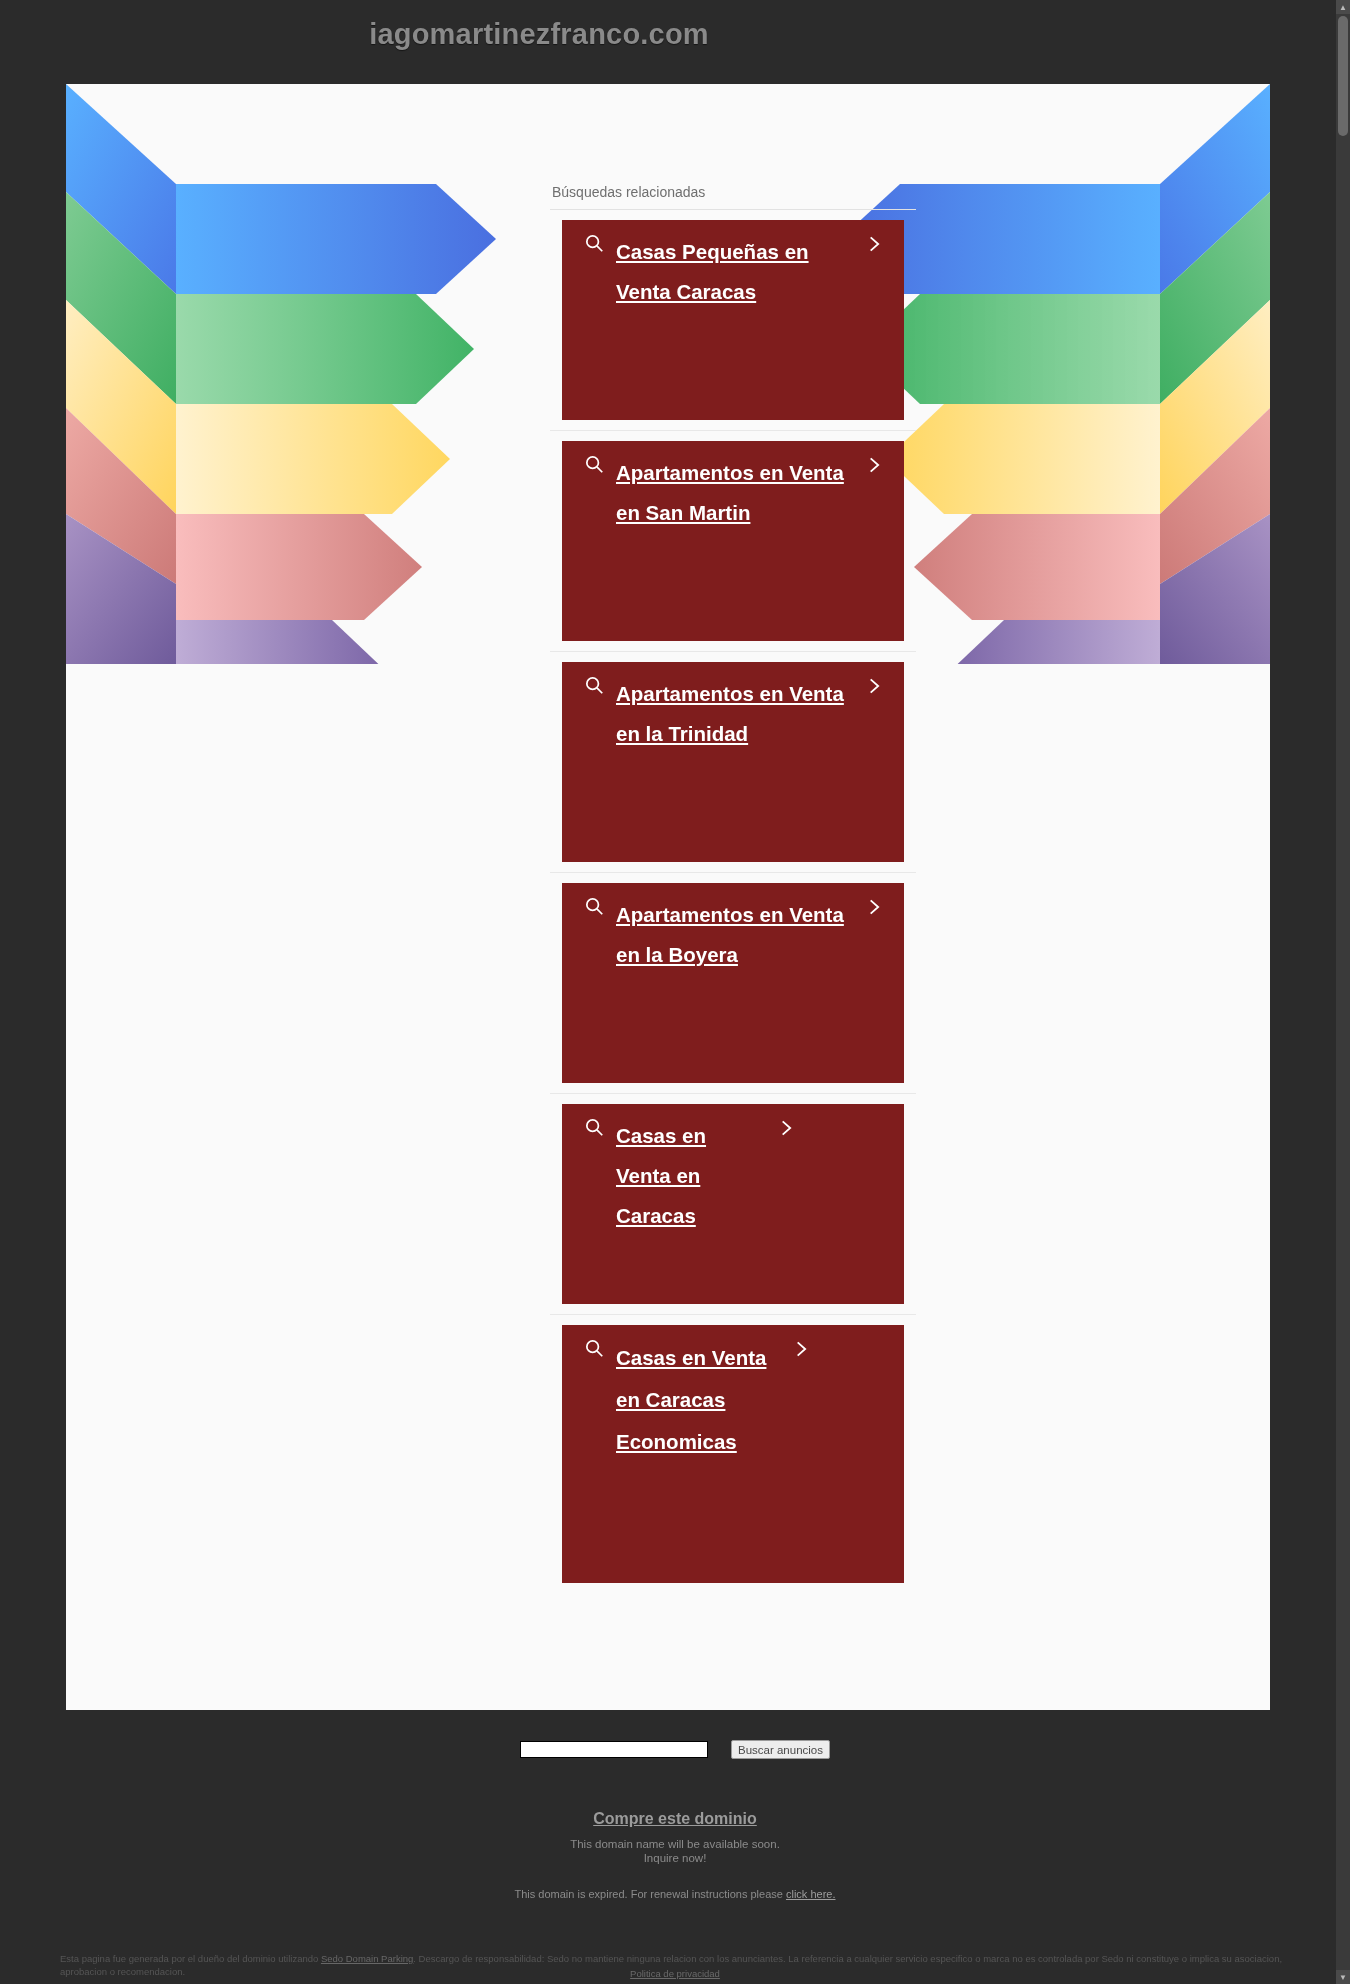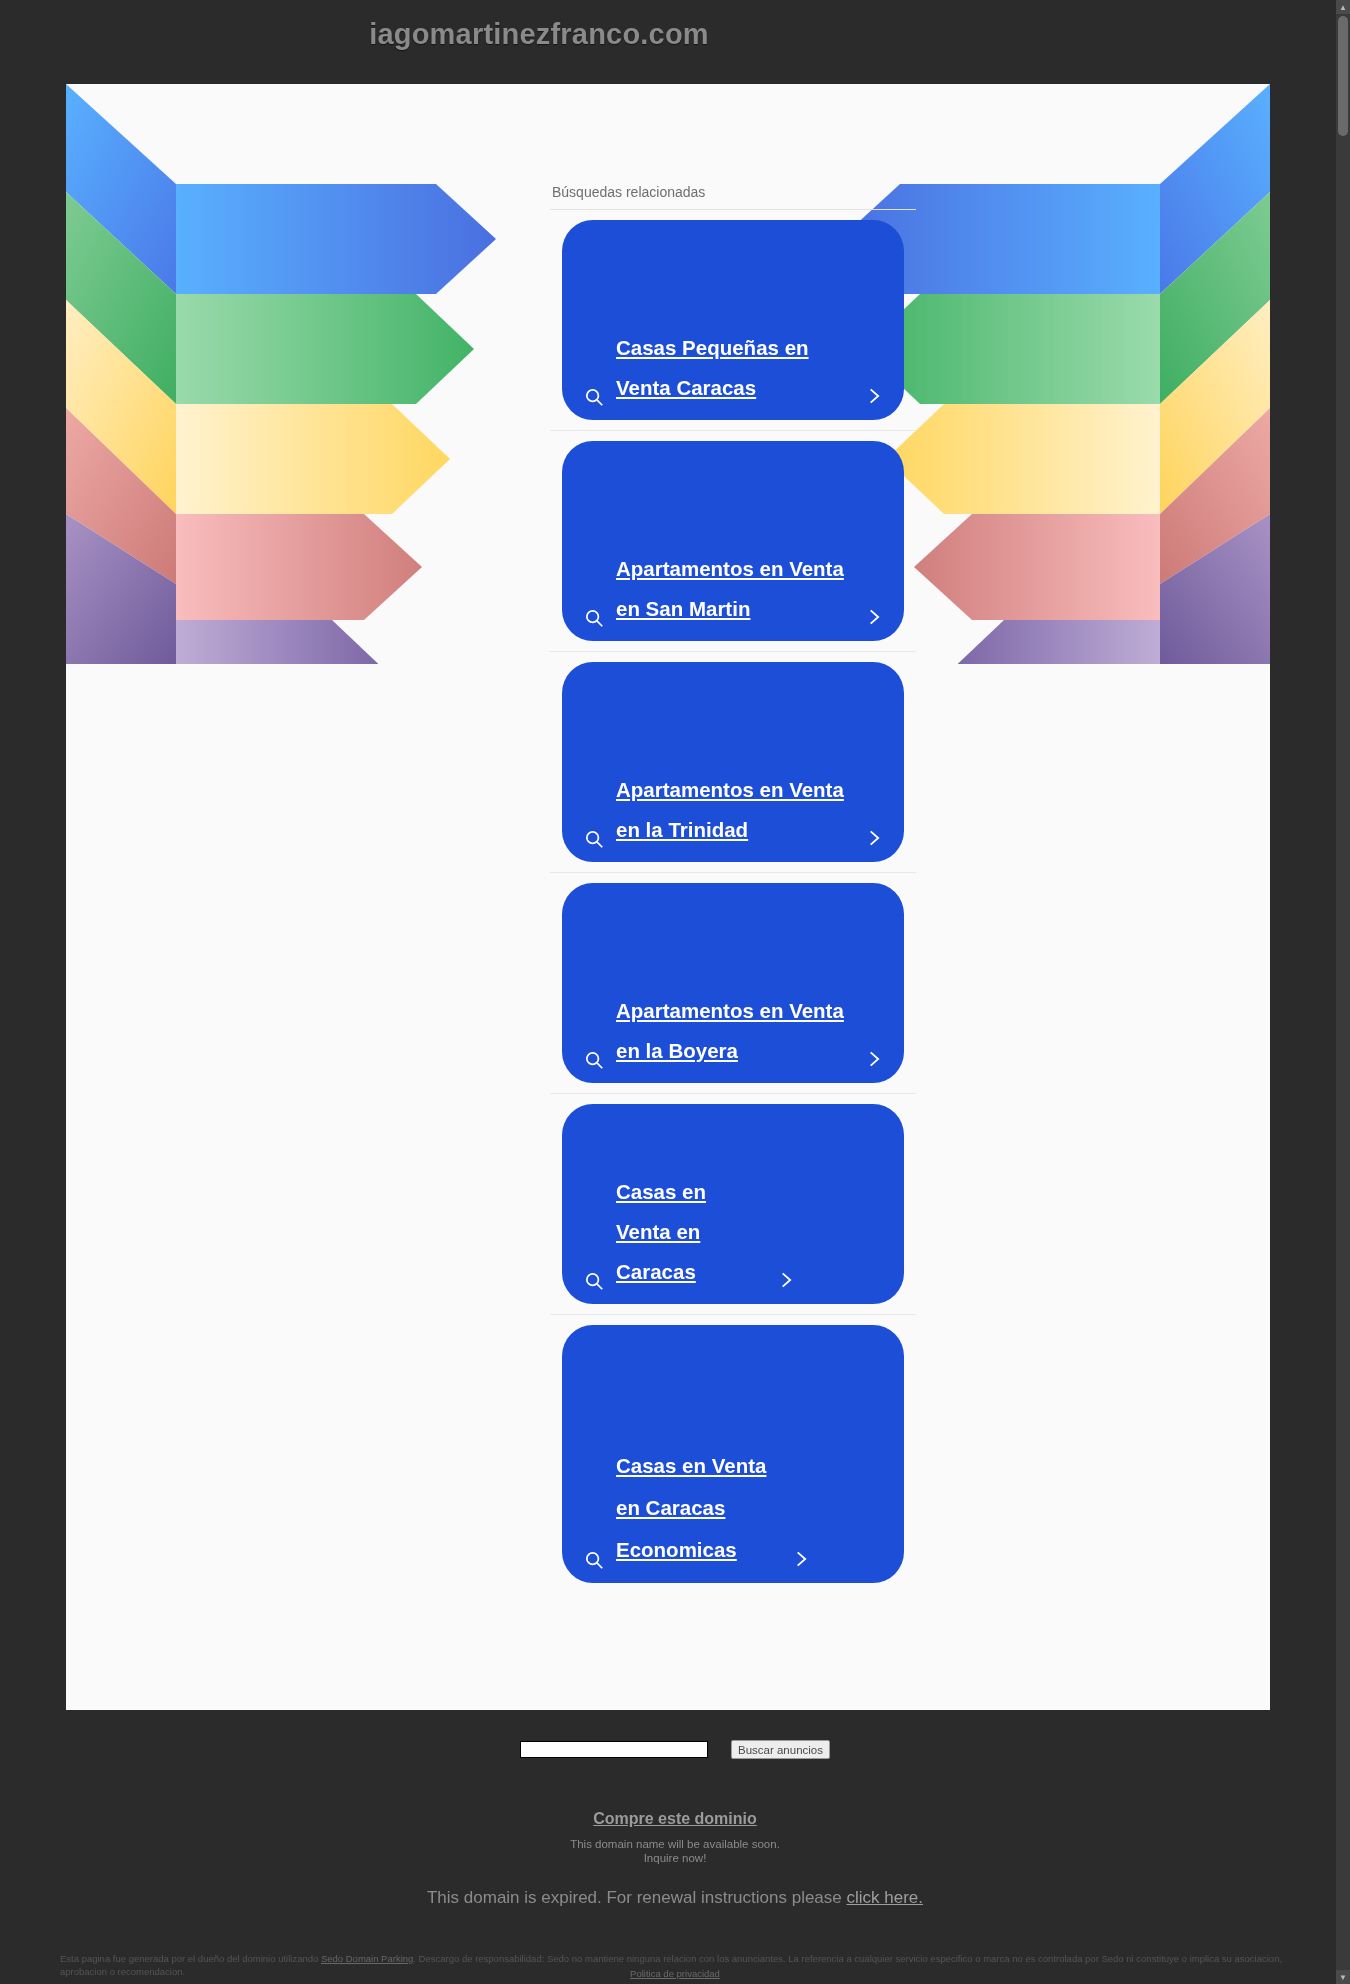--- a/index.html
+++ b/index.html
@@ -49,30 +49,29 @@
     color:#6f6f6f;
     padding:0 2px 9px 2px;
     font-weight:normal;
   }
   .rule{ height:1px; background:#e2e2e2; width:100%; }
 
   .card-wrap{ padding:10px 0; }
   .card-wrap + .card-wrap{ border-top:1px solid #e8e8e8; }
 
   .card{
-    background:#1d4ed8;
+    background:#7f1d1d;
     width:342px;
     margin:0 auto;
     display:flex;
-    align-items:flex-end;
+    align-items:flex-start;
     padding:12px 10px;
     min-height:200px;
     cursor:pointer;
     position:relative;
-    border-radius:31px;
   }
   .card .mag{
     flex:0 0 44px;
     display:flex; align-items:center; justify-content:center;
   }
   .card .label{
     flex:1 1 auto;
     color:#ffffff;
     font-size:20.5px;
     font-weight:bold;
@@ -128,21 +127,21 @@
     cursor:pointer;
   }
   .avail{
     margin-top:9px;
     font-size:11.5px;
     color:#8b8b8b;
     line-height:14px;
   }
   .expired{
     margin-top:23px;
-    font-size:17px;
+    font-size:11px;
     color:#8b8b8b;
   }
   .expired a{ color:#9e9e9e; text-decoration:underline; cursor:pointer; }
 
   .disclaimer{
     position:absolute; left:0; top:1952px; width:1350px;
     padding:0 60px;
     font-size:9.5px;
     line-height:13px;
     color:#555555;

